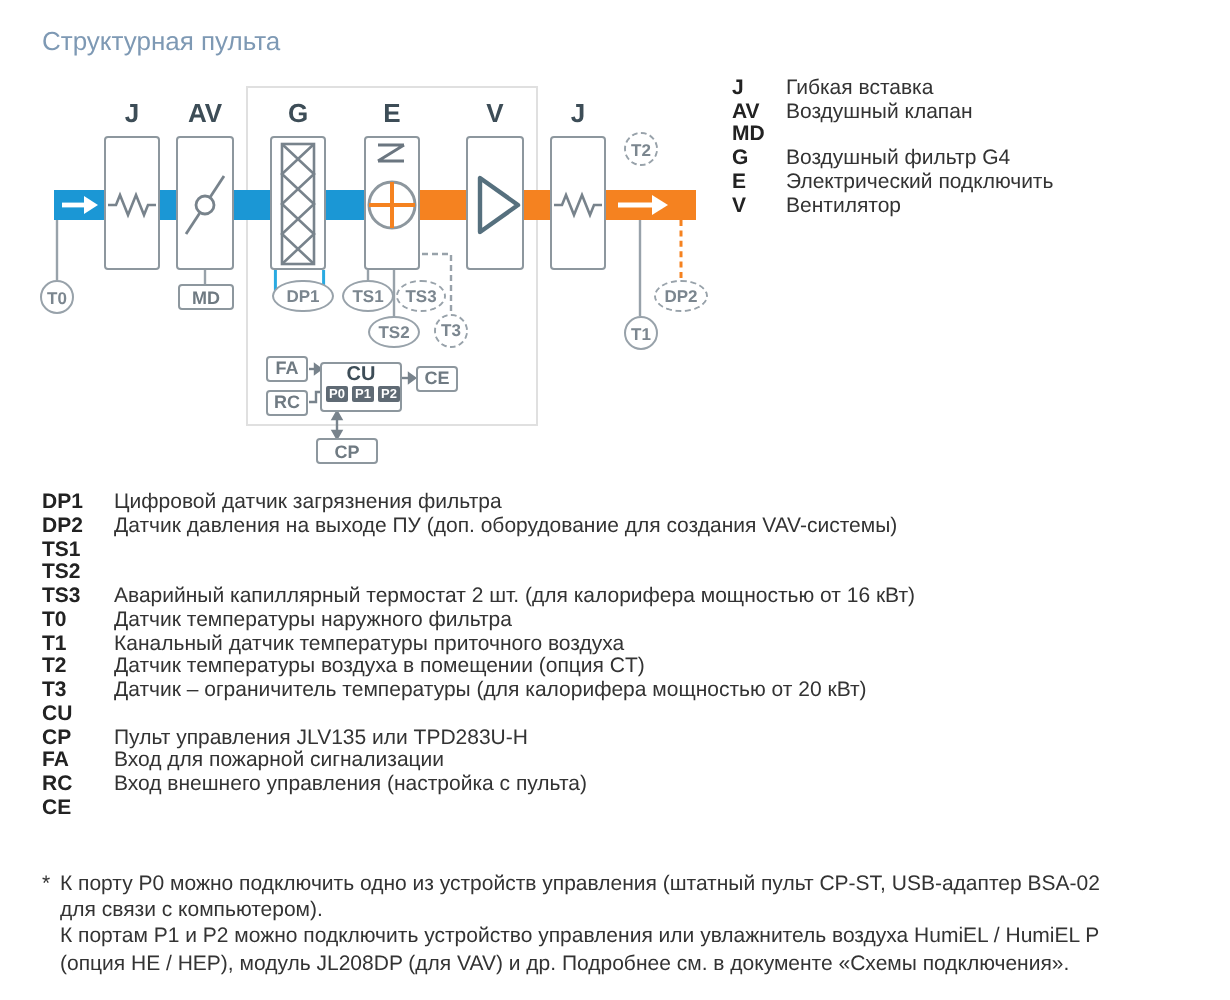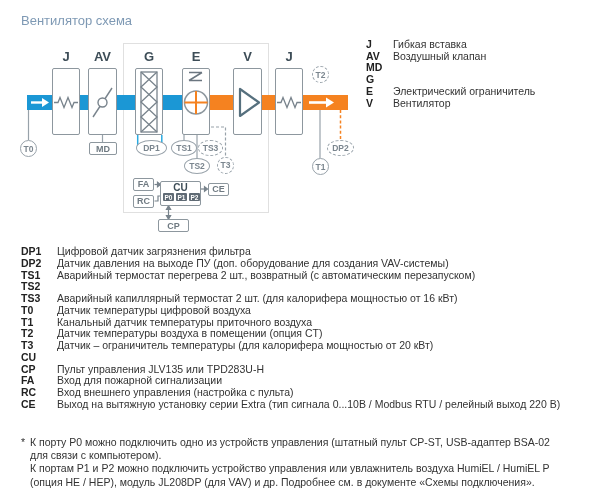--- a/index.html
+++ b/index.html
@@ -36,21 +36,21 @@
   .def-code{width:36px;font-weight:bold;color:#222;flex:none;}
   .def-text{color:#333;white-space:nowrap;text-align:right;}
   
   .footnote{position:absolute;left:21px;top:436px;width:580px;font-size:10.5px;line-height:13.2px;display:flex;color:#333;}
   .footnote-marker{width:9px;flex:none;font-weight:normal;}
   .footnote-text{white-space:pre-line;}
 </style>
 </head>
 <body>
 
-<div class="title">Вентилятор схема</div>
+<div class="title">Структурная пульта</div>
 
 <div class="diagram">
   <div class="enclosure"></div>
 
   <div class="duct blue" style="left:27px;width:25px;"></div>
   <div class="duct blue" style="left:80px;width:8px;"></div>
   <div class="duct blue" style="left:117px;width:18px;"></div>
   <div class="duct blue" style="left:163px;width:19px;"></div>
   <div class="duct orange" style="left:210px;width:23px;"></div>
   <div class="duct orange" style="left:262px;width:13px;"></div>
@@ -170,25 +170,26 @@
       <span class="legend-code">AV</span>
       <span class="legend-text">Воздушный клапан</span>
     </div>
 
     <div class="legend-row">
       <span class="legend-code">MD</span>
     </div>
 
     <div class="legend-row">
       <span class="legend-code">G</span>
+      <span class="legend-text">Воздушный фильтр G4</span>
     </div>
 
     <div class="legend-row">
       <span class="legend-code">E</span>
-      <span class="legend-text">Электрический ограничитель</span>
+      <span class="legend-text">Электрический подключить</span>
     </div>
 
     <div class="legend-row">
       <span class="legend-code">V</span>
       <span class="legend-text">Вентилятор</span>
     </div>
   </div>
 
 <div class="definitions">
 
@@ -197,35 +198,34 @@
       <span class="def-text">Цифровой датчик загрязнения фильтра</span>
     </div>
 
     <div class="def-row">
       <span class="def-code">DP2</span>
       <span class="def-text">Датчик давления на выходе ПУ (доп. оборудование для создания VAV-системы)</span>
     </div>
 
     <div class="def-row">
       <span class="def-code">TS1</span>
-      <span class="def-text">Аварийный термостат перегрева 2 шт., возвратный (с автоматическим перезапуском)</span>
     </div>
 
     <div class="def-row">
       <span class="def-code">TS2</span>
     </div>
 
     <div class="def-row">
       <span class="def-code">TS3</span>
       <span class="def-text">Аварийный капиллярный термостат 2 шт. (для калорифера мощностью от 16 кВт)</span>
     </div>
 
     <div class="def-row">
       <span class="def-code">T0</span>
-      <span class="def-text">Датчик температуры цифровой воздуха</span>
+      <span class="def-text">Датчик температуры наружного фильтра</span>
     </div>
 
     <div class="def-row">
       <span class="def-code">T1</span>
       <span class="def-text">Канальный датчик температуры приточного воздуха</span>
     </div>
 
     <div class="def-row">
       <span class="def-code">T2</span>
       <span class="def-text">Датчик температуры воздуха в помещении (опция CT)</span>
@@ -250,21 +250,20 @@
       <span class="def-text">Вход для пожарной сигнализации</span>
     </div>
 
     <div class="def-row">
       <span class="def-code">RC</span>
       <span class="def-text">Вход внешнего управления (настройка с пульта)</span>
     </div>
 
     <div class="def-row">
       <span class="def-code">CE</span>
-      <span class="def-text">Выход на вытяжную установку серии Extra (тип сигнала 0...10В / Modbus RTU / релейный выход 220 В)</span>
     </div>
   </div>
 
 <div class="footnote">
   <span class="footnote-marker">*</span>
   <span class="footnote-text">К порту P0 можно подключить одно из устройств управления (штатный пульт CP-ST, USB-адаптер BSA-02
 для связи с компьютером).
 К портам P1 и P2 можно подключить устройство управления или увлажнитель воздуха HumiEL /  HumiEL P
 (опция HE / HEP), модуль JL208DP (для VAV) и др. Подробнее см. в документе «Схемы подключения».</span>
 </div>

